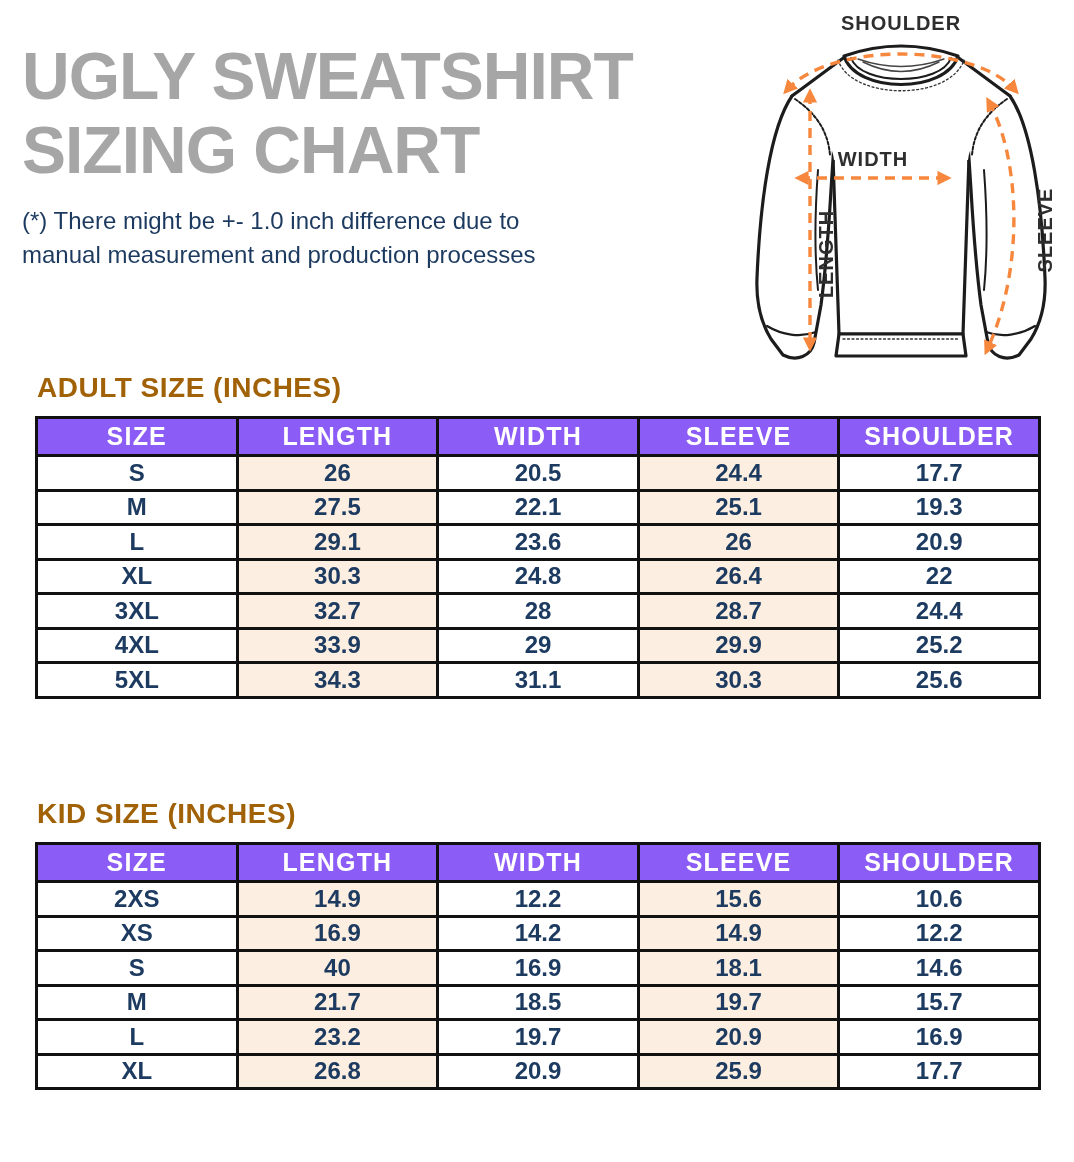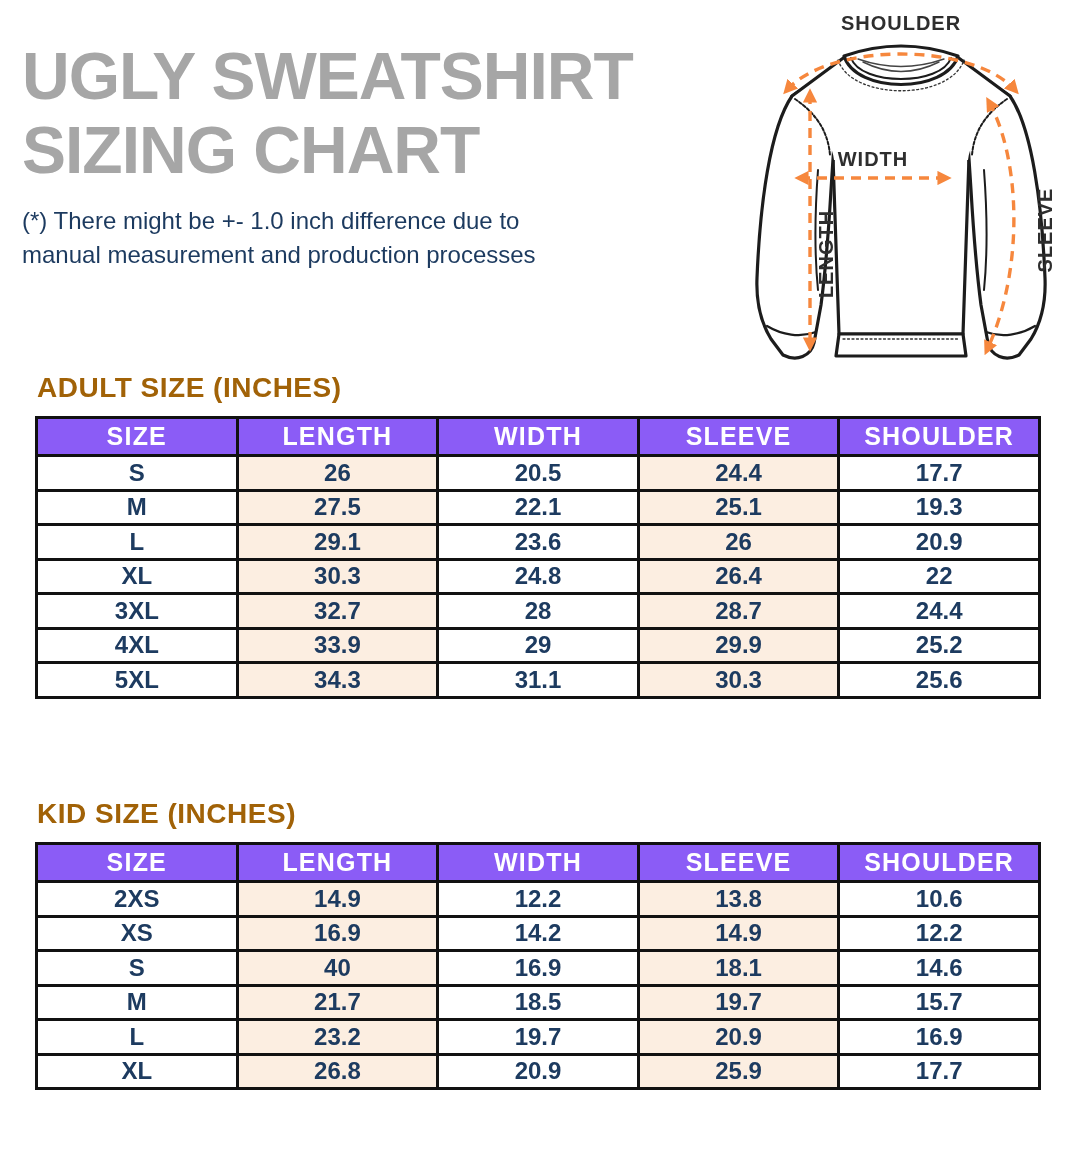--- a/index.html
+++ b/index.html
@@ -164,21 +164,21 @@
           <th>WIDTH</th>
           <th>SLEEVE</th>
           <th>SHOULDER</th>
         </tr>
       </thead>
       <tbody id="kid-tbody">
           <tr>
             <td>2XS</td>
             <td class="alt">14.9</td>
             <td>12.2</td>
-            <td class="alt">13.8</td>
+            <td class="alt">15.6</td>
             <td>10.6</td>
           </tr>
           <tr>
             <td>XS</td>
             <td class="alt">16.9</td>
             <td>14.2</td>
             <td class="alt">14.9</td>
             <td>12.2</td>
           </tr>
           <tr>

